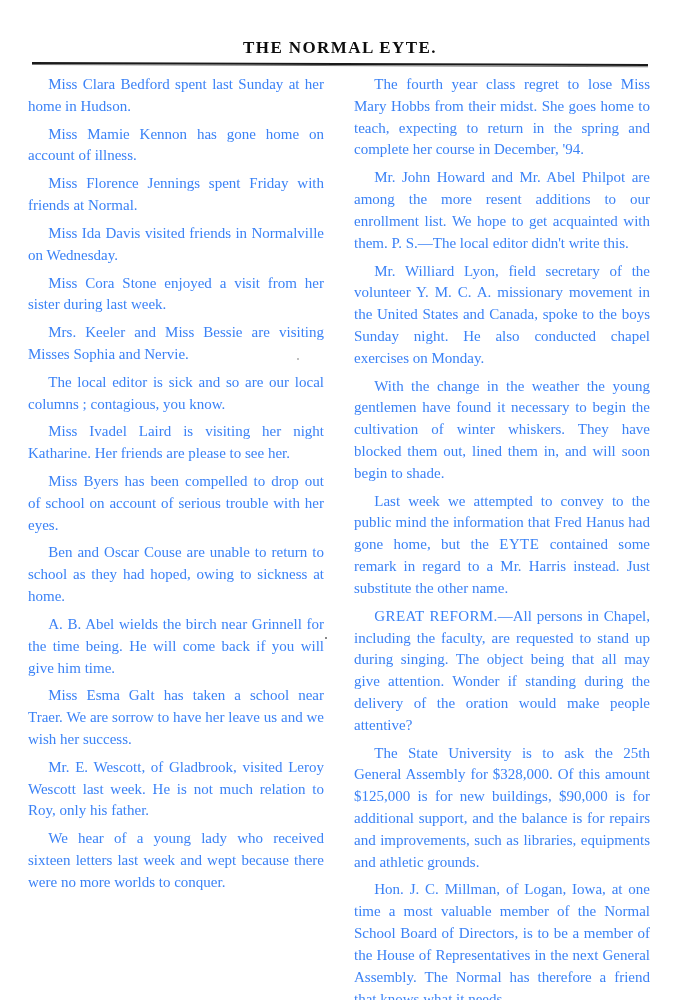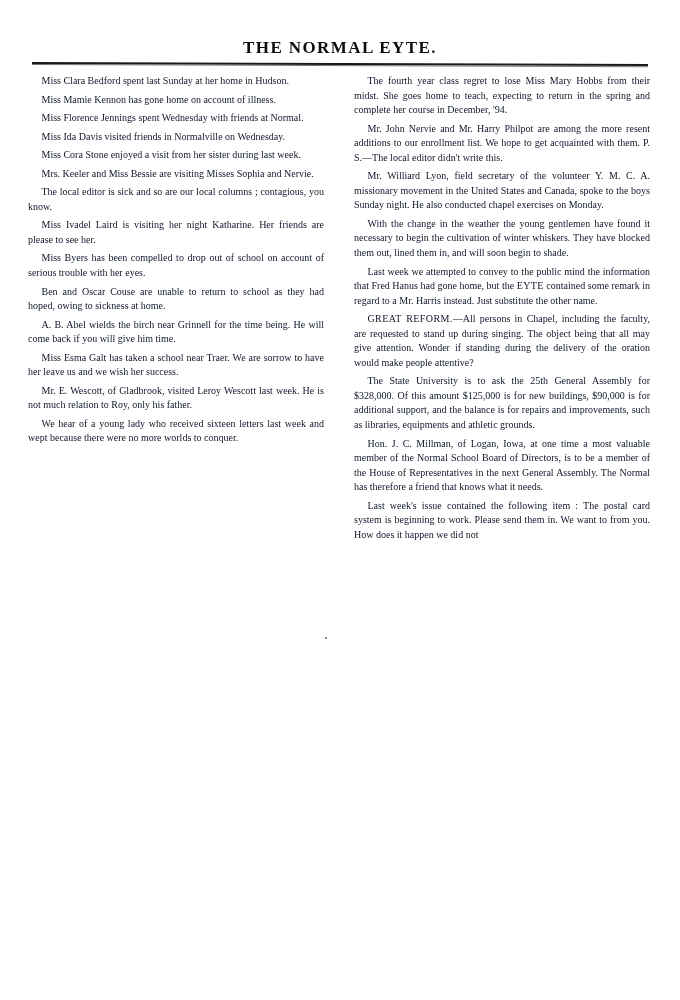--- a/index.html
+++ b/index.html
@@ -69,26 +69,26 @@
     gap: 30px;
     padding: 0 28px;
     box-sizing: border-box;
   }
   .col {
     width: 296px;
     flex: 0 0 296px;
   }
   p.para {
     margin: 0 0 0.40em 0;
-    font-size: 10px;
+    font-size: 15px;
     line-height: 1.455;
     text-align: justify;
     text-justify: inter-word;
     text-indent: 1.35em;
-    color: #0f172a;
+    color: #3b82f6;
     hyphens: none;
   }
   p.para:last-child {
     margin-bottom: 0;
   }
   .smallcaps {
     font-variant: small-caps;
     letter-spacing: 0.4px;
   }
   .speck {
@@ -111,36 +111,36 @@
 
   <div class="rule-wrap">
     <div class="rule-line"></div>
     <div class="rule-line-2"></div>
   </div>
 
   <div class="columns">
     <div class="col" id="col-left">
         <p class="para">Miss Clara Bedford spent last Sunday at her home in Hudson.</p>
         <p class="para">Miss Mamie Kennon has gone home on account of illness.</p>
-        <p class="para">Miss Florence Jennings spent Wednesday with friends at Normal.</p>
+        <p class="para">Miss Florence Jennings spent Friday with friends at Normal.</p>
         <p class="para">Miss Ida Davis visited friends in Normalville on Wednesday.</p>
         <p class="para">Miss Cora Stone enjoyed a visit from her sister during last week.</p>
         <p class="para">Mrs. Keeler and Miss Bessie are visiting Misses Sophia and Nervie.</p>
         <p class="para">The local editor is sick and so are our local columns ; contagious, you know.</p>
         <p class="para">Miss Ivadel Laird is visiting her night Katharine.  Her friends are please to see her.</p>
         <p class="para">Miss Byers has been compelled to drop out of school on account of serious trouble with her eyes.</p>
         <p class="para">Ben and Oscar Couse are unable to return to school as they had hoped, owing to sickness at home.</p>
         <p class="para">A. B. Abel wields the birch near Grinnell for the time being.  He will come back if you will give him time.</p>
         <p class="para">Miss Esma Galt has taken a school near Traer.  We are sorrow to have her leave us and we wish her success.</p>
         <p class="para">Mr. E. Wescott, of Gladbrook, visited Leroy Wescott last week.  He is not much relation to Roy, only his father.</p>
         <p class="para">We hear of a young lady who received sixteen letters last week and wept because there were no more worlds to conquer.</p>
       </div>
     <div class="col" id="col-right">
         <p class="para">The fourth year class regret to lose Miss Mary Hobbs from their midst.  She goes home to teach, expecting to return in the spring and complete her course in December, '94.</p>
-        <p class="para">Mr. John Nervie and Mr. Harry Philpot are among the more resent additions to our enrollment list.  We hope to get acquainted with them.  P. S.—The local editor didn't write this.</p>
+        <p class="para">Mr. John Howard and Mr. Abel Philpot are among the more resent additions to our enrollment list.  We hope to get acquainted with them.  P. S.—The local editor didn't write this.</p>
         <p class="para">Mr. Williard Lyon, field secretary of the volunteer Y. M. C. A. missionary movement in the United States and Canada, spoke to the boys Sunday night.  He also conducted chapel exercises on Monday.</p>
         <p class="para">With the change in the weather the young gentlemen have found it necessary to begin the cultivation of winter whiskers.  They have blocked them out, lined them in, and will soon begin to shade.</p>
         <p class="para">Last week we attempted to convey to the public mind the information that Fred Hanus had gone home, but the <span class="smallcaps">EYTE</span> contained some remark in regard to a Mr. Harris instead. Just substitute the other name.</p>
         <p class="para"><span class="smallcaps">GREAT REFORM.</span>—All persons in Chapel, including the faculty, are requested to stand up during singing.  The object being that all may give attention.  Wonder if standing during the delivery of the oration would make people attentive?</p>
         <p class="para">The State University is to ask the 25th General Assembly for $328,000.  Of this amount $125,000 is for new buildings, $90,000 is for additional support, and the balance is for repairs and improvements, such as libraries, equipments and athletic grounds.</p>
         <p class="para">Hon. J. C. Millman, of Logan, Iowa, at one time a most valuable member of the Normal School Board of Directors, is to be a member of the House of Representatives in the next General Assembly.  The Normal has therefore a friend that knows what it needs.</p>
         <p class="para">Last week's issue contained the following item :  The postal card system is beginning to work.  Please send them in.  We want to  from you.  How does it happen we did not</p>
       </div>
   </div>
 

